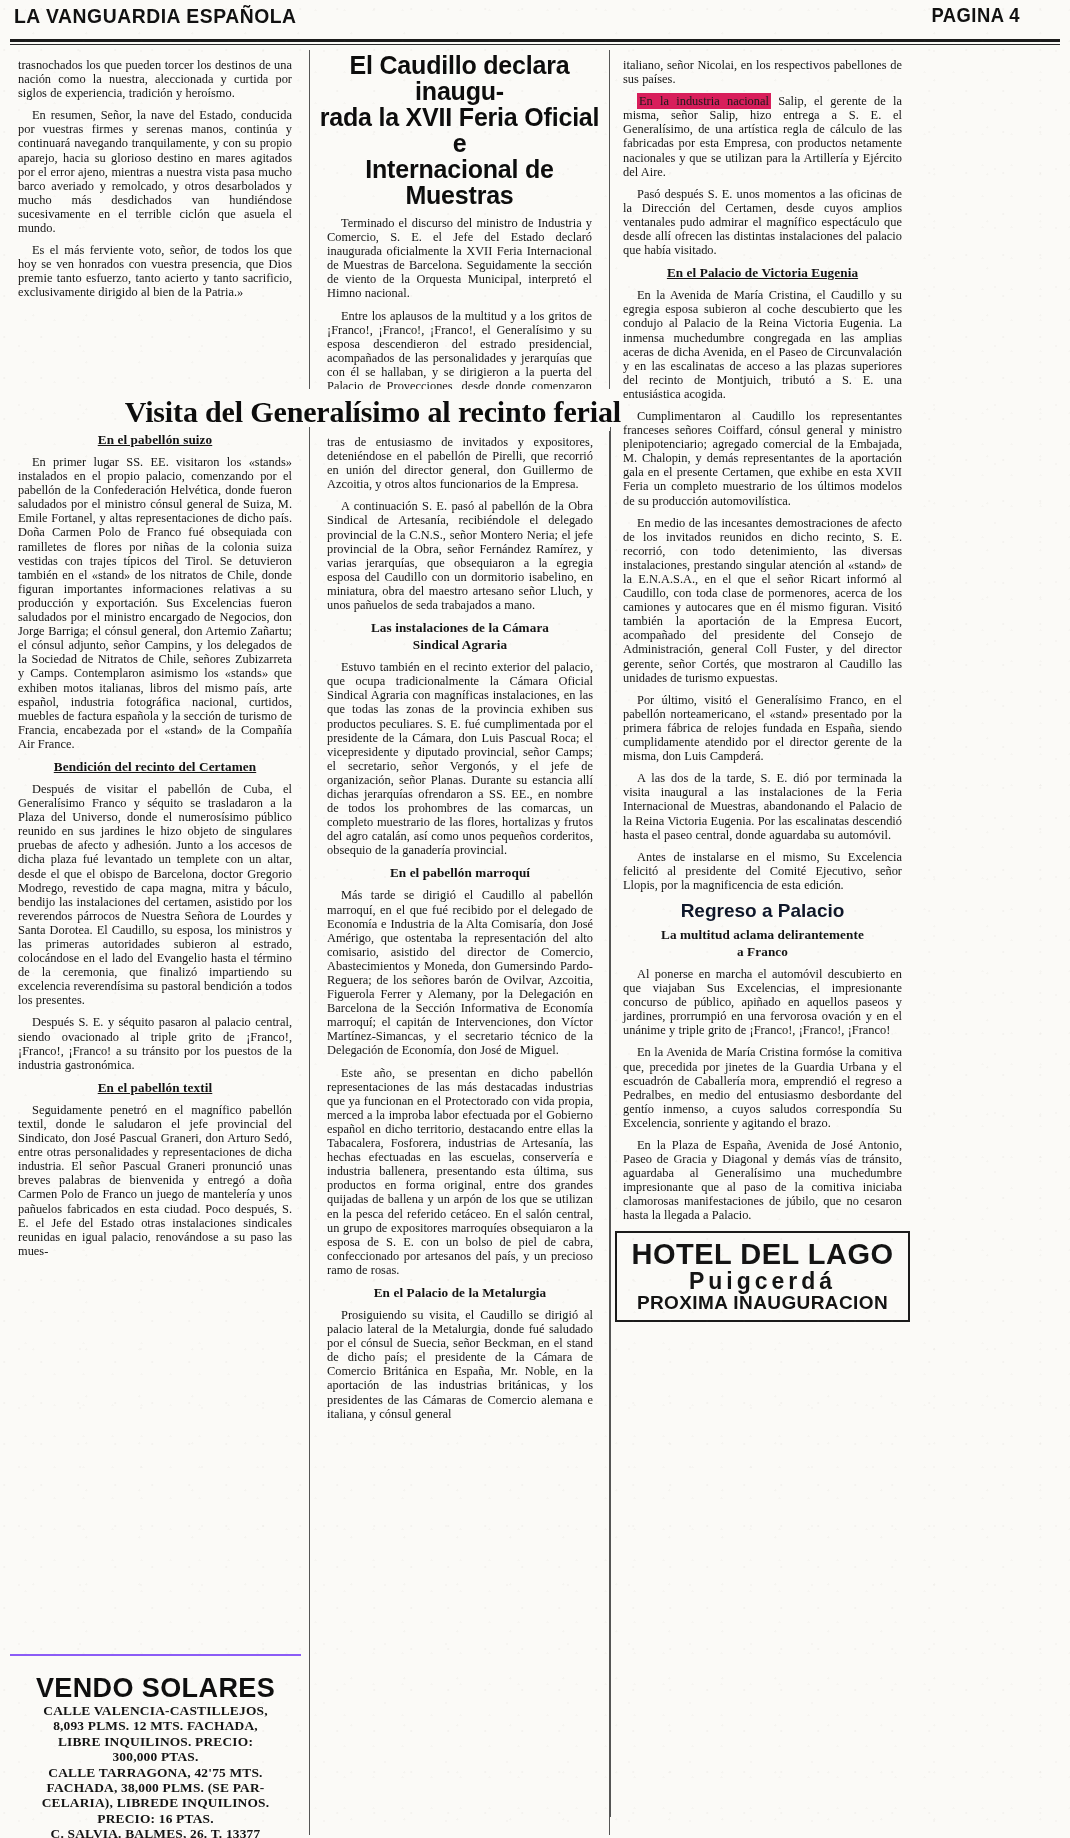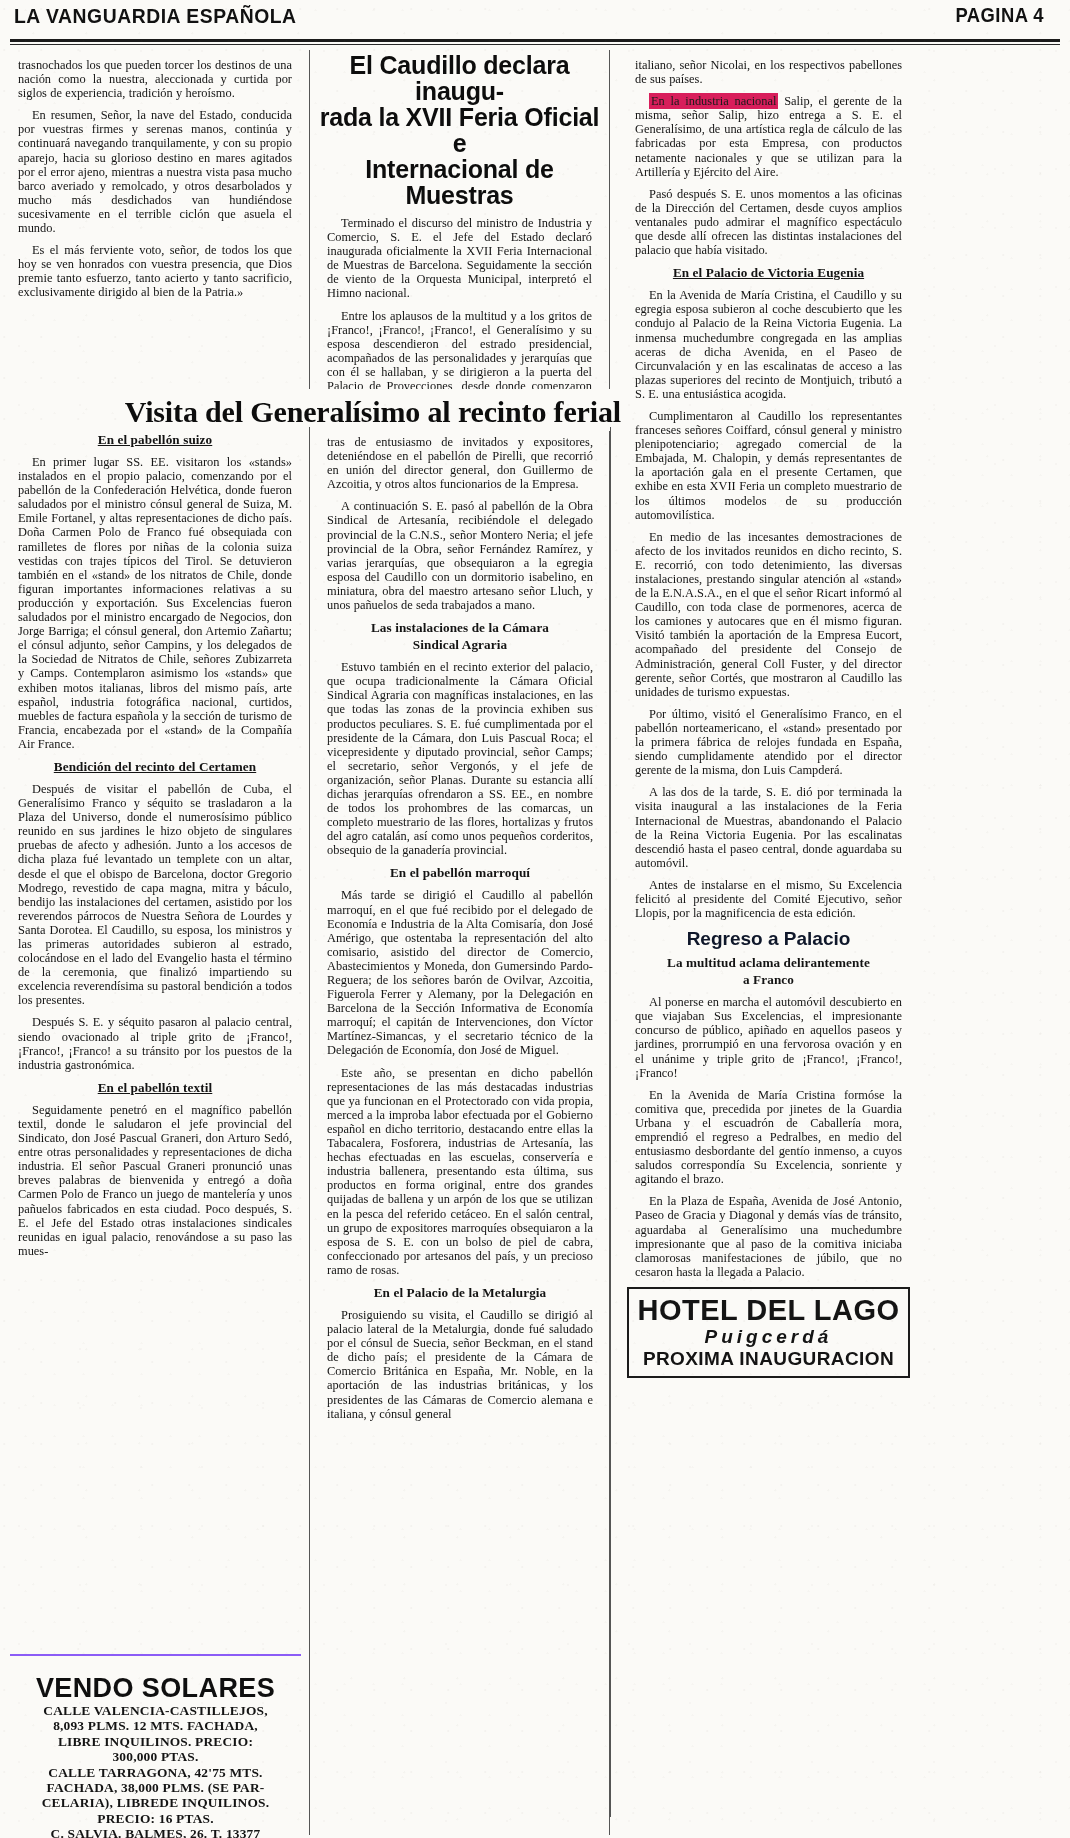--- a/index.html
+++ b/index.html
@@ -33,21 +33,21 @@
       radial-gradient(circle at 63% 71%, rgba(120,110,95,.22) 0 1px, transparent 1.2px),
       radial-gradient(circle at 88% 33%, rgba(120,110,95,.18) 0 1px, transparent 1.2px),
       radial-gradient(circle at 31% 86%, rgba(120,110,95,.20) 0 1px, transparent 1.2px);
     background-size: 37px 41px, 53px 47px, 29px 31px, 61px 59px;
   }
 
   
   .masthead {
     position: relative;
     height: 34px;
-    padding: 4px 6px 0 14px;
+    padding: 4px 30px 0 14px;
     display: flex;
     align-items: flex-start;
     justify-content: space-between;
   }
   .masthead-title {
     font-family: "Liberation Sans", sans-serif;
     font-weight: bold;
     font-size: 21px;
     letter-spacing: .6px;
     transform: scaleX(.92);
@@ -83,21 +83,21 @@
     height: 1790px;
     box-sizing: border-box;
   }
   .col {
     width: 300px;
     position: relative;
     box-sizing: border-box;
   }
   .col.c1 { padding-right: 9px; border-right: 1px solid #555; }
   .col.c2 { padding-left: 9px; padding-right: 9px; border-right: 1px solid #555; }
-  .col.c3 { padding-left: 17px; }
+  .col.c3 { padding-left: 5px; }
 
   p.body {
     margin: 8px;
     font-size: 12.4px;
     line-height: 14.1px;
     text-align: justify;
     text-indent: 14px;
     hyphens: auto;
     -webkit-hyphens: auto;
     word-spacing: .2px;
@@ -194,24 +194,23 @@
   .ad2-title {
     font-family: "Liberation Sans", sans-serif;
     font-weight: bold;
     font-size: 29px;
     line-height: 32px;
     letter-spacing: .5px;
   }
   .ad2-sub {
     font-family: "Liberation Sans", sans-serif;
     font-weight: bold;
-    font-size: 19px;
+    font-size: 23px;
     line-height: 22px;
     letter-spacing: 4px;
-    font-style: italic;
   }
   .ad2-sub2 {
     font-family: "Liberation Sans", sans-serif;
     font-weight: bold;
     font-size: 19px;
     line-height: 22px;
     letter-spacing: .4px;
   }
 
   .tight { letter-spacing: -.15px; }

